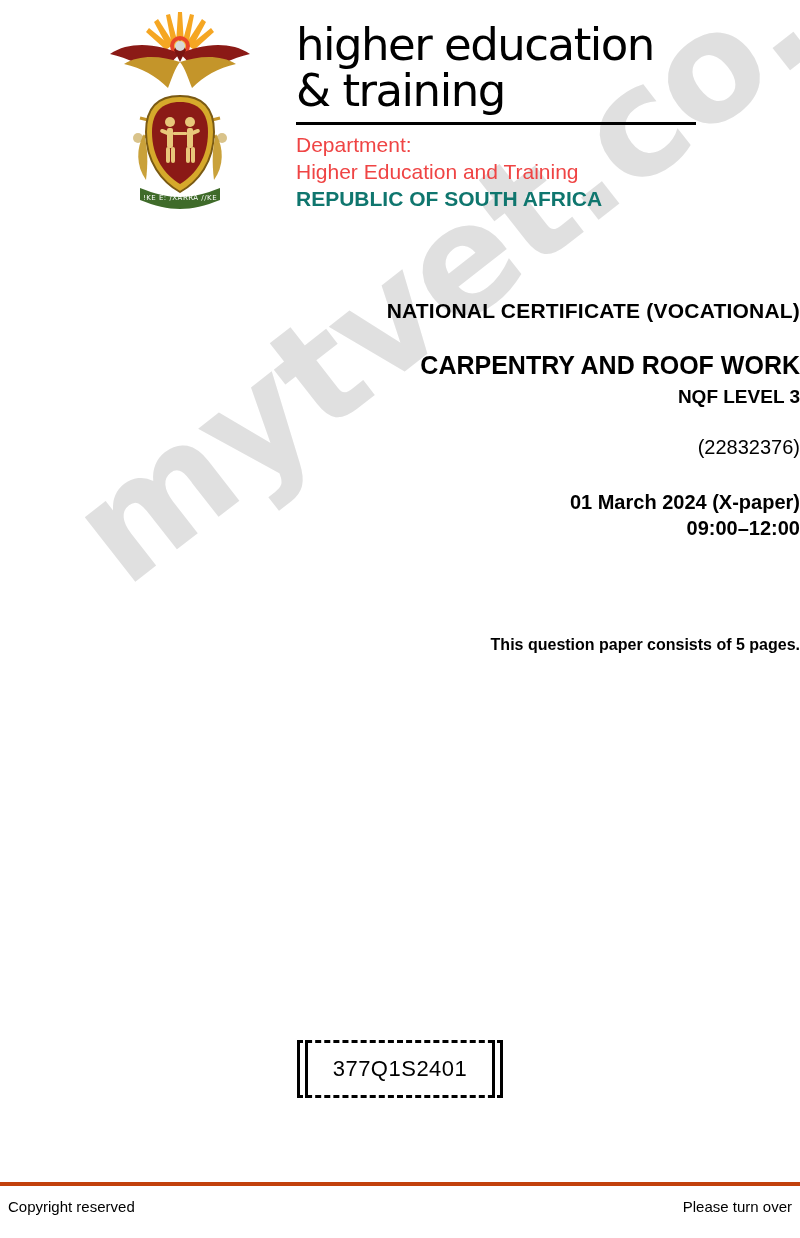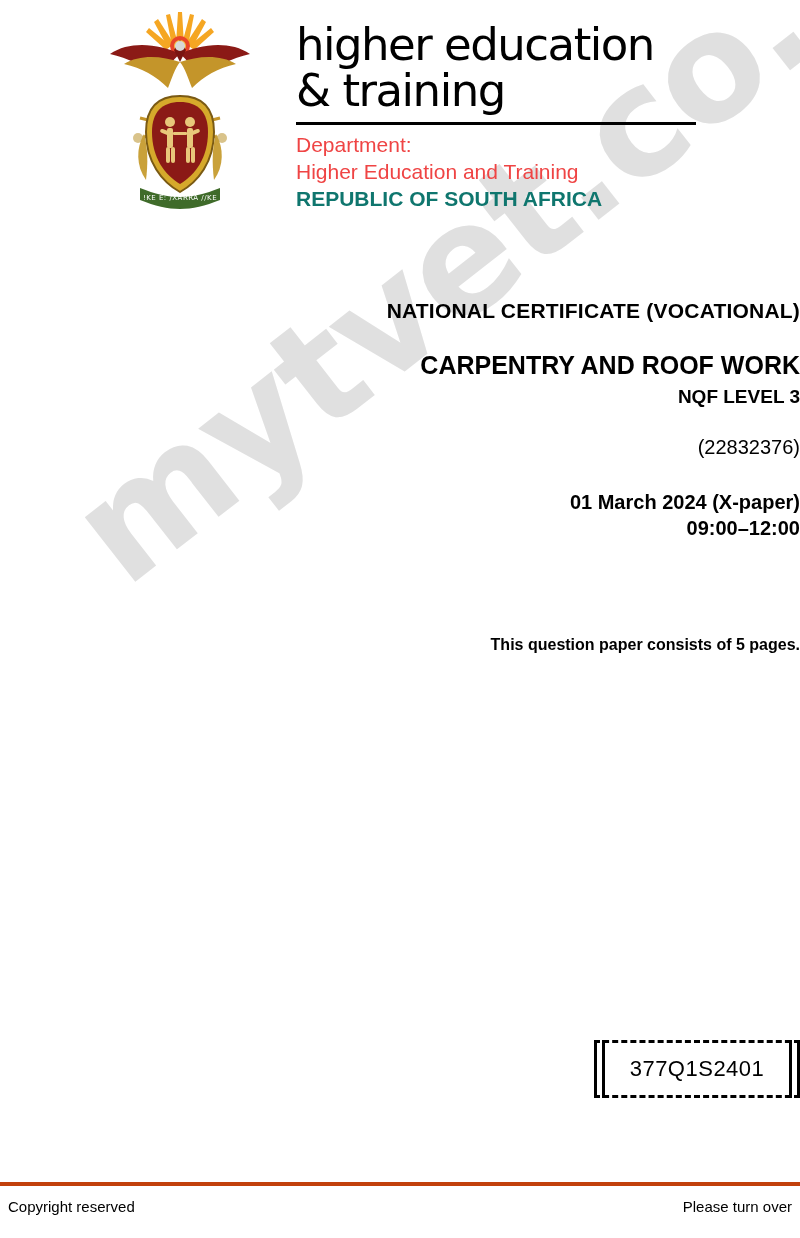--- a/index.html
+++ b/index.html
@@ -137,21 +137,21 @@
     margin-top: 96px;
   }
 
   
   .barcode-wrap {
     position: absolute;
     left: 0;
     right: 0;
     top: 1040px;
     display: flex;
-    justify-content: flex-end;
+    justify-content: center;
     z-index: 10;
   }
   .barcode {
     position: relative;
     width: 200px;
     height: 52px;
     border-left: 3px solid #000;
     border-right: 3px solid #000;
     border-top: 3px dashed #000;
     border-bottom: 3px dashed #000;

